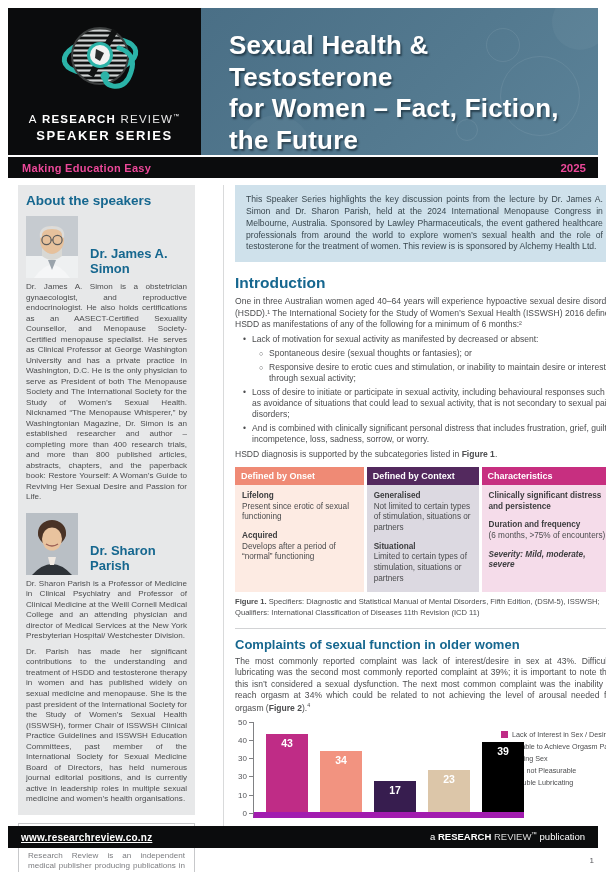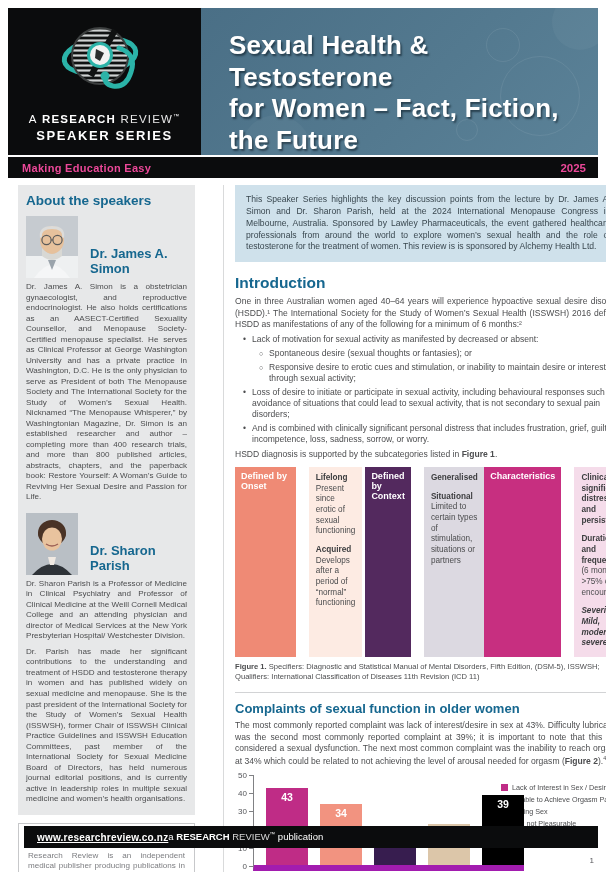--- a/index.html
+++ b/index.html
@@ -50,21 +50,21 @@
   .bullets { margin:3px 0 2px 0; }
   .b-row { display:flex; font-size:8.55px; line-height:1.3; color:#4c4d4f; margin-bottom:3px; }
   .b-row .mk { flex:none; width:9px; text-align:left; }
   .b-row.l1 { padding-left:8px; }
   .b-row.l2 { padding-left:24px; }
   .b-row.l2 .mk { font-size:7px; padding-top:1px; width:10px; }
   .closing { font-size:8.55px; line-height:1.34; margin-top:2px; }
 
   
   .fig1 { display:flex; gap:3px; margin-top:7px; }
-  .fig1 .fcol { display:flex; flex-direction:row;gap:13px; }
+  .fig1 .fcol { display:flex; flex-direction:column; }
   .fig1 .c1 { width:34.5%; } .fig1 .c2 { width:30%; } .fig1 .c3 { width:35.5%; }
   .fcol .hd { color:#fff; font-size:9px; font-weight:bold; padding:4px 6px; }
   .fcol .bd { flex:1; padding:6px 7px 8px 7px; font-size:8.2px; line-height:1.3; color:#4b4c4e; }
   .cell { margin-bottom:8px; }
   .cell:last-child { margin-bottom:0; }
   .cell .lead { font-weight:bold; color:#3c3d3f; display:block; }
   .cell .lead.it { font-style:italic; }
   .caption { font-size:7.6px; line-height:1.35; color:#4c4d4f; margin-top:5px; }
   .caption b { font-weight:bold; }
   .rule { border:none; border-top:1px solid #d2d3d5; margin:10px 0 8px 0; }
@@ -80,21 +80,21 @@
   .bar { width:42px; position:relative; flex:none; }
   .bar-value { position:absolute; top:3px; left:0; width:100%; text-align:center; color:#fff; font-weight:bold; font-size:10.5px; }
   .xlabel { font-size:9.2px; color:#4c4d4f; text-align:center; margin-top:5px; padding-left:18px; }
   .legend { margin-left:14px; padding-top:8px; }
   .lg-row { display:flex; align-items:center; margin-bottom:3px; }
   .lg-sw { width:7px; height:7px; flex:none; margin-right:4px; }
   .lg-lb { font-size:7.2px; color:#4c4d4f; white-space:nowrap; }
   sup.rf { font-size:.62em; vertical-align:super; }
 
   
-  .footer-bar { position:absolute; left:8px; right:8px; bottom:24px; background:#0b0c0d; color:#fff; height:22px; display:flex; align-items:center; justify-content:flex-start; padding:0 13px;margin-left:16px; }
+  .footer-bar { position:absolute; left:8px; right:8px; bottom:24px; background:#0b0c0d; color:#fff; height:22px; display:flex; align-items:center; justify-content:space-between; padding:0 13px; }
   .footer-bar .url { font-size:10px; font-weight:bold; color:#fff; text-decoration:underline; letter-spacing:.2px; }
   .footer-bar .pub { font-size:9.5px; }
   .footer-bar .pub b { font-weight:bold; }
   .footer-bar .pub .lt { color:#d9d9d9; }
   .footer-bar .pub .tm { font-size:5.5px; vertical-align:super; }
   .page-num { position:absolute; right:12px; bottom:7px; font-size:8px; color:#55565a; }
 </style>
 </head>
 <body>
 
@@ -221,21 +221,21 @@
         <div class="fcol c1">
           <div class="hd" style="background: rgb(239, 138, 117);">Defined by Onset</div>
           <div class="bd" style="background: rgb(253, 235, 227);">
             <div class="cell"><span class="lead">Lifelong</span><span>Present since erotic of sexual functioning</span></div>
             <div class="cell"><span class="lead">Acquired</span><span>Develops after a period of “normal” functioning</span></div>
           </div>
         </div>
         <div class="fcol c2">
           <div class="hd" style="background: rgb(83, 41, 94);">Defined by Context</div>
           <div class="bd" style="background: rgb(220, 217, 225);">
-            <div class="cell"><span class="lead">Generalised</span></div>
+            <div class="cell"><span class="lead">Generalised</span><span>Not limited to certain types of stimulation, situations or partners</span></div>
             <div class="cell"><span class="lead">Situational</span><span>Limited to certain types of stimulation, situations or partners</span></div>
           </div>
         </div>
         <div class="fcol c3">
           <div class="hd" style="background: rgb(199, 47, 128);">Characteristics</div>
           <div class="bd" style="background: rgb(245, 220, 234);">
             <div class="cell"><span class="lead">Clinically significant distress and persistence</span></div>
             <div class="cell"><span class="lead">Duration and frequency</span><span>(6 months, &gt;75% of encounters)</span></div>
             <div class="cell">
                 <span class="lead it">Severity: Mild, moderate, severe</span>

